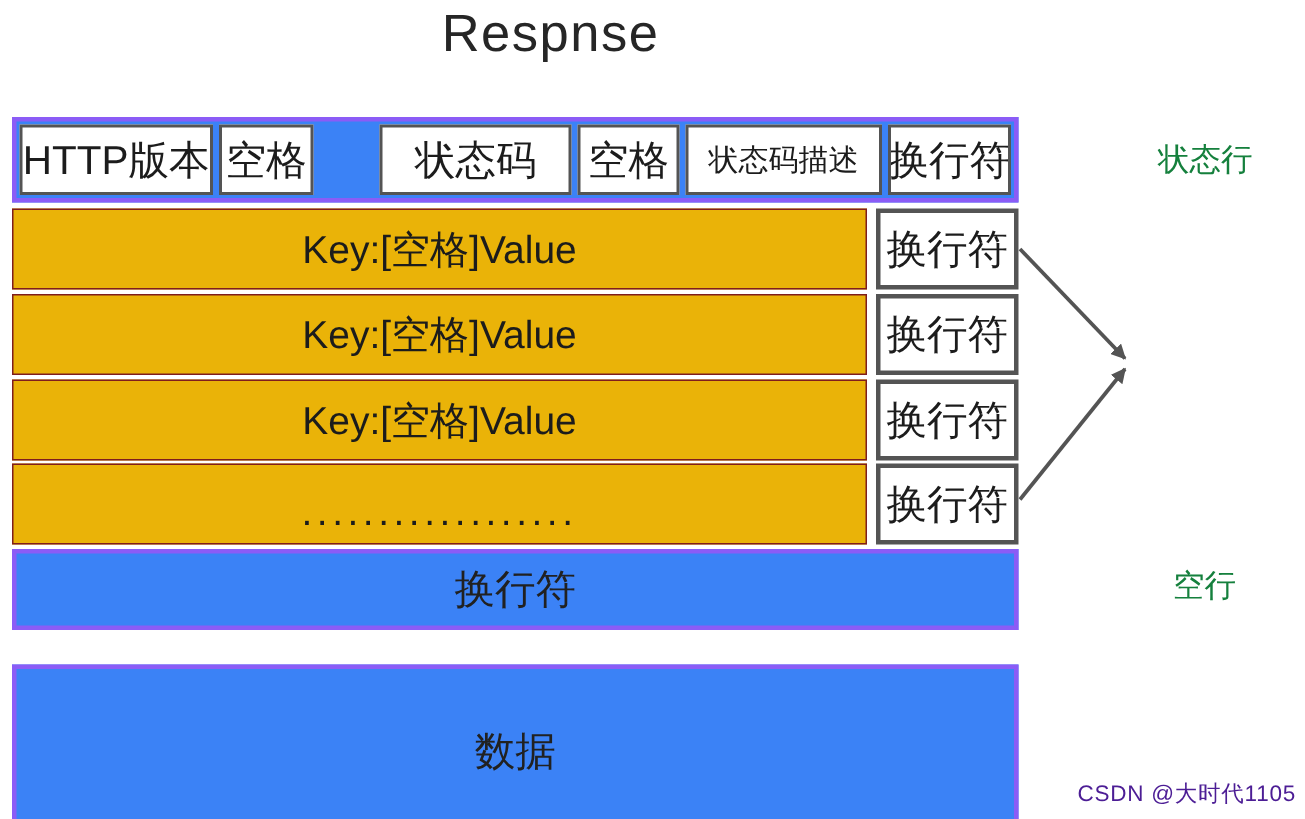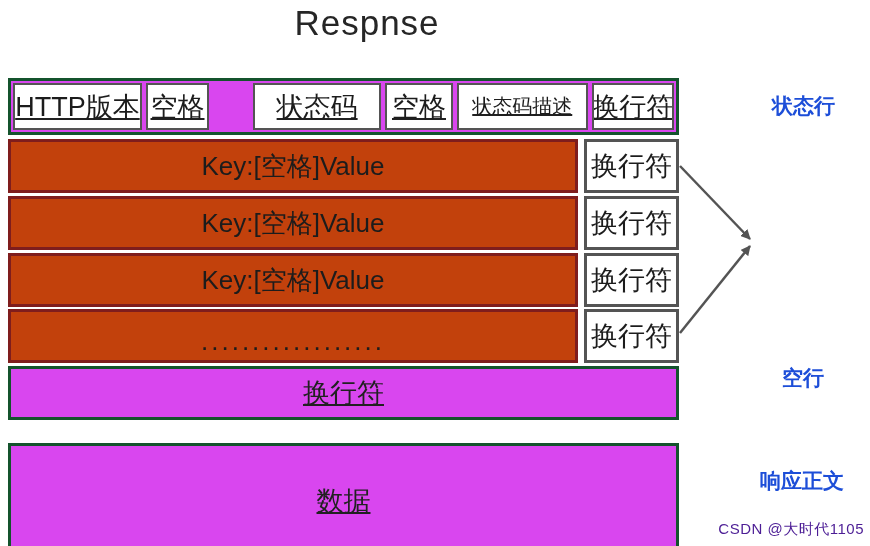--- a/index.html
+++ b/index.html
@@ -22,23 +22,22 @@
     width: 690px;
     text-align: center;
     font-size: 35px;
     font-weight: 500;
     color: #262626;
     letter-spacing: 1px;
     padding-left: 44px;
   }
   .row { position: absolute; left: 8px; width: 671px; display: flex; }
   .outerbox {
-    border: 3px solid #14532d;
-    background: #d946ef;
-    text-decoration: underline;
+    border: 3px solid #8b5cf6;
+    background: #3b82f6;
   }
   .row1 { top: 78px; height: 57px; padding: 2px; gap: 4px; }
   .row1 .cell {
     border: 2px solid #545454;
     display: flex;
     align-items: center;
     justify-content: center;
     font-size: 27px;
     color: #1c1c1c;
     background: #ffffff;
@@ -46,52 +45,51 @@
     overflow: hidden;
   }
   .cell-small { font-size: 20px !important; }
   .hrow { height: 54px; gap: 6px; }
   .hrow-2 { top: 139px; }
   .hrow-3 { top: 196px; }
   .hrow-4 { top: 253px; }
   .hrow-5 { top: 309px; }
   .hrow .keycell {
     flex: 1 1 auto;
-    border: 3px solid #7f1d1d;
+    border: 1px solid #7f1d1d;
     display: flex;
     align-items: center;
     justify-content: center;
     font-size: 26px;
     color: #1c1c1c;
-    background: #c2410c;
+    background: #eab308;
   }
   .hrow .nlcell {
     flex: 0 0 95px;
     border: 3px solid #545454;
     display: flex;
     align-items: center;
     justify-content: center;
     font-size: 27px;
     color: #1c1c1c;
     background: #ffffff;
     white-space: nowrap;
   }
   .dots { font-size: 22px; letter-spacing: 3px; padding-top: 10px; }
   .row6 { top: 366px; height: 54px; align-items: center; justify-content: center; font-size: 27px; }
   .row7 { top: 443px; height: 116px; align-items: center; justify-content: center; font-size: 27px; }
   .side-label {
     position: absolute;
     font-size: 21px;
-    color: #1d4ed8;
+    color: #15803d;
     white-space: nowrap;
-    font-weight: bold;
   }
   .lbl-status { top: 92px; left: 772px; }
   .lbl-headers { top: 230px; left: 762px; }
-  .lbl-blank { top: 364px; left: 782px; }
+  .lbl-blank { top: 376px; left: 782px; }
   .lbl-body { top: 467px; left: 760px; }
   .arrows { position: absolute; left: 672px; top: 152px; }
   .watermark {
     position: absolute;
     top: 520px;
     right: 6px;
     font-size: 15px;
     color: #4c1d95;
     letter-spacing: 0.5px;
   }
@@ -138,17 +136,16 @@
       <marker id="ah" markerWidth="12" markerHeight="10" refX="9" refY="5" orient="auto" markerUnits="userSpaceOnUse">
         <path d="M0,0 L10,5 L0,10 z" fill="#545454"></path>
       </marker>
     </defs>
     <line x1="8" y1="14" x2="78" y2="87" stroke="#545454" stroke-width="2.5" marker-end="url(#ah)"></line>
     <line x1="8" y1="181" x2="78" y2="94" stroke="#545454" stroke-width="2.5" marker-end="url(#ah)"></line>
   </svg>
 
   <div class="side-label lbl-status">状态行</div>
   <div class="side-label lbl-blank">空行</div>
-  <div class="side-label lbl-body">响应正文</div>
 
   <div class="watermark">CSDN @大时代1105</div>
 
 </div>
 
 </body></html>

